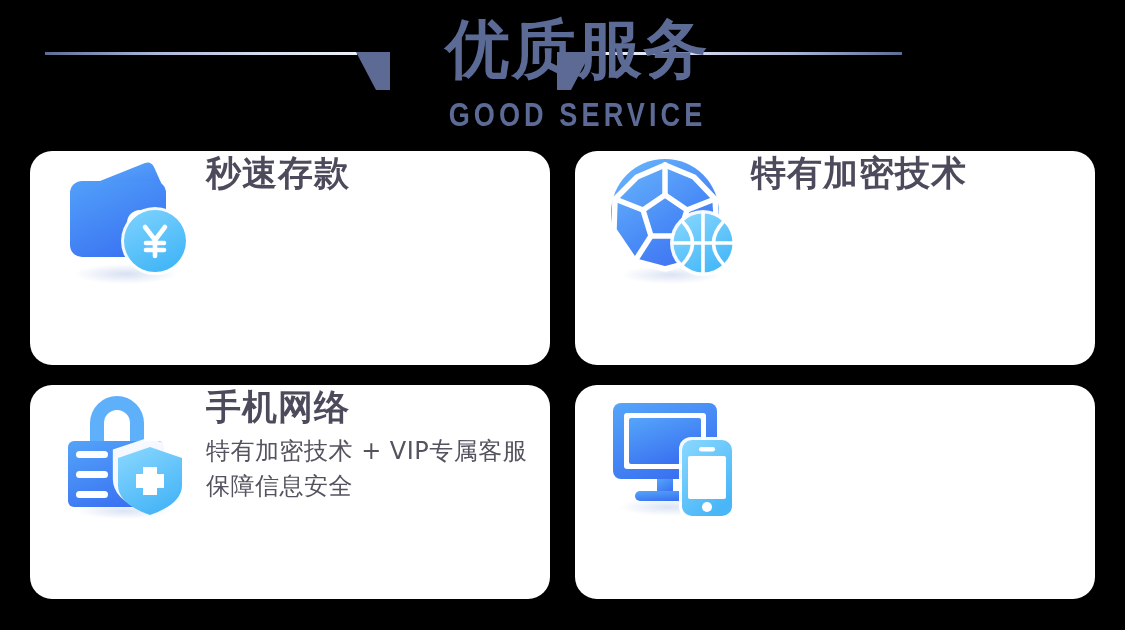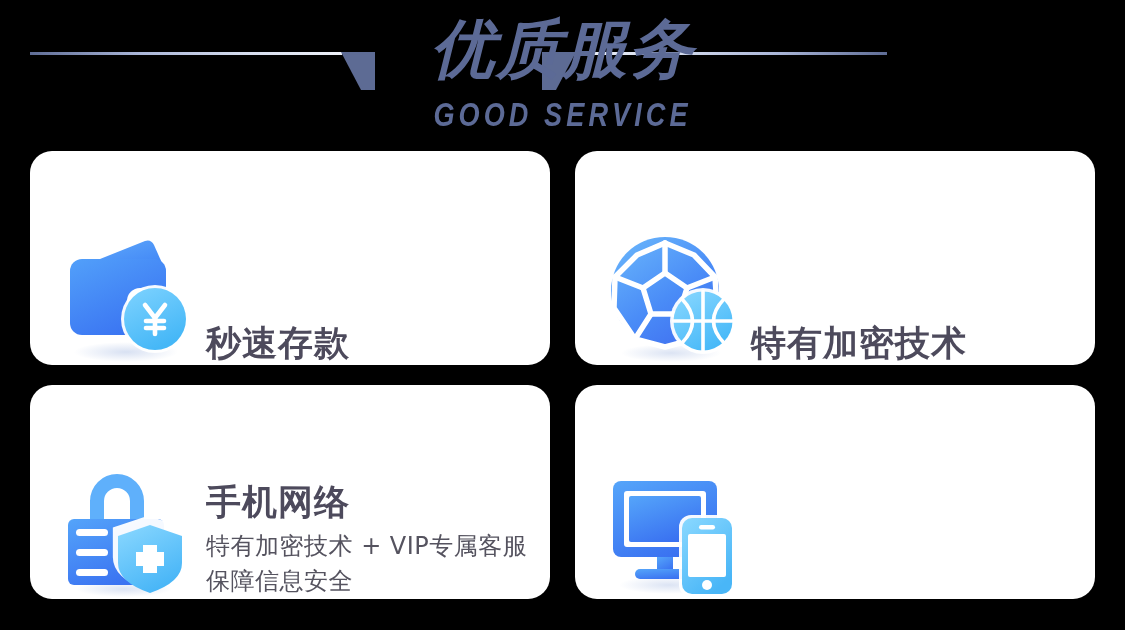--- a/index.html
+++ b/index.html
@@ -15,24 +15,23 @@
   .page {
     position: relative;
     width: 1125px;
     height: 630px;
     background: #000000;
   }
 
   
   .header {
     position: absolute;
-    left: 0; top: 0;
+    left: 15px; top: 0;
     width: 917px;
     height: 145px;
-    font-style: italic;
   }
 
   .deco {
     position: absolute;
     top: 52px;
     height: 40px;
   }
   .deco-left  { left: 30px;  width: 345px; }
   .deco-right { right: 30px; width: 345px; }
 
@@ -105,21 +104,21 @@
     grid-template-rows: 214px 214px;
     column-gap: 25px;
     row-gap: 20px;
   }
 
   .card {
     position: relative;
     background: #ffffff;
     border-radius: 22px;
     display: flex;
-    align-items: flex-end;
+    align-items: flex-start;
     padding-left: 32px;
     overflow: hidden;
   }
 
   .icon-wrap {
     position: relative;
     width: 136px;
     height: 136px;
     flex: 0 0 136px;
   }

